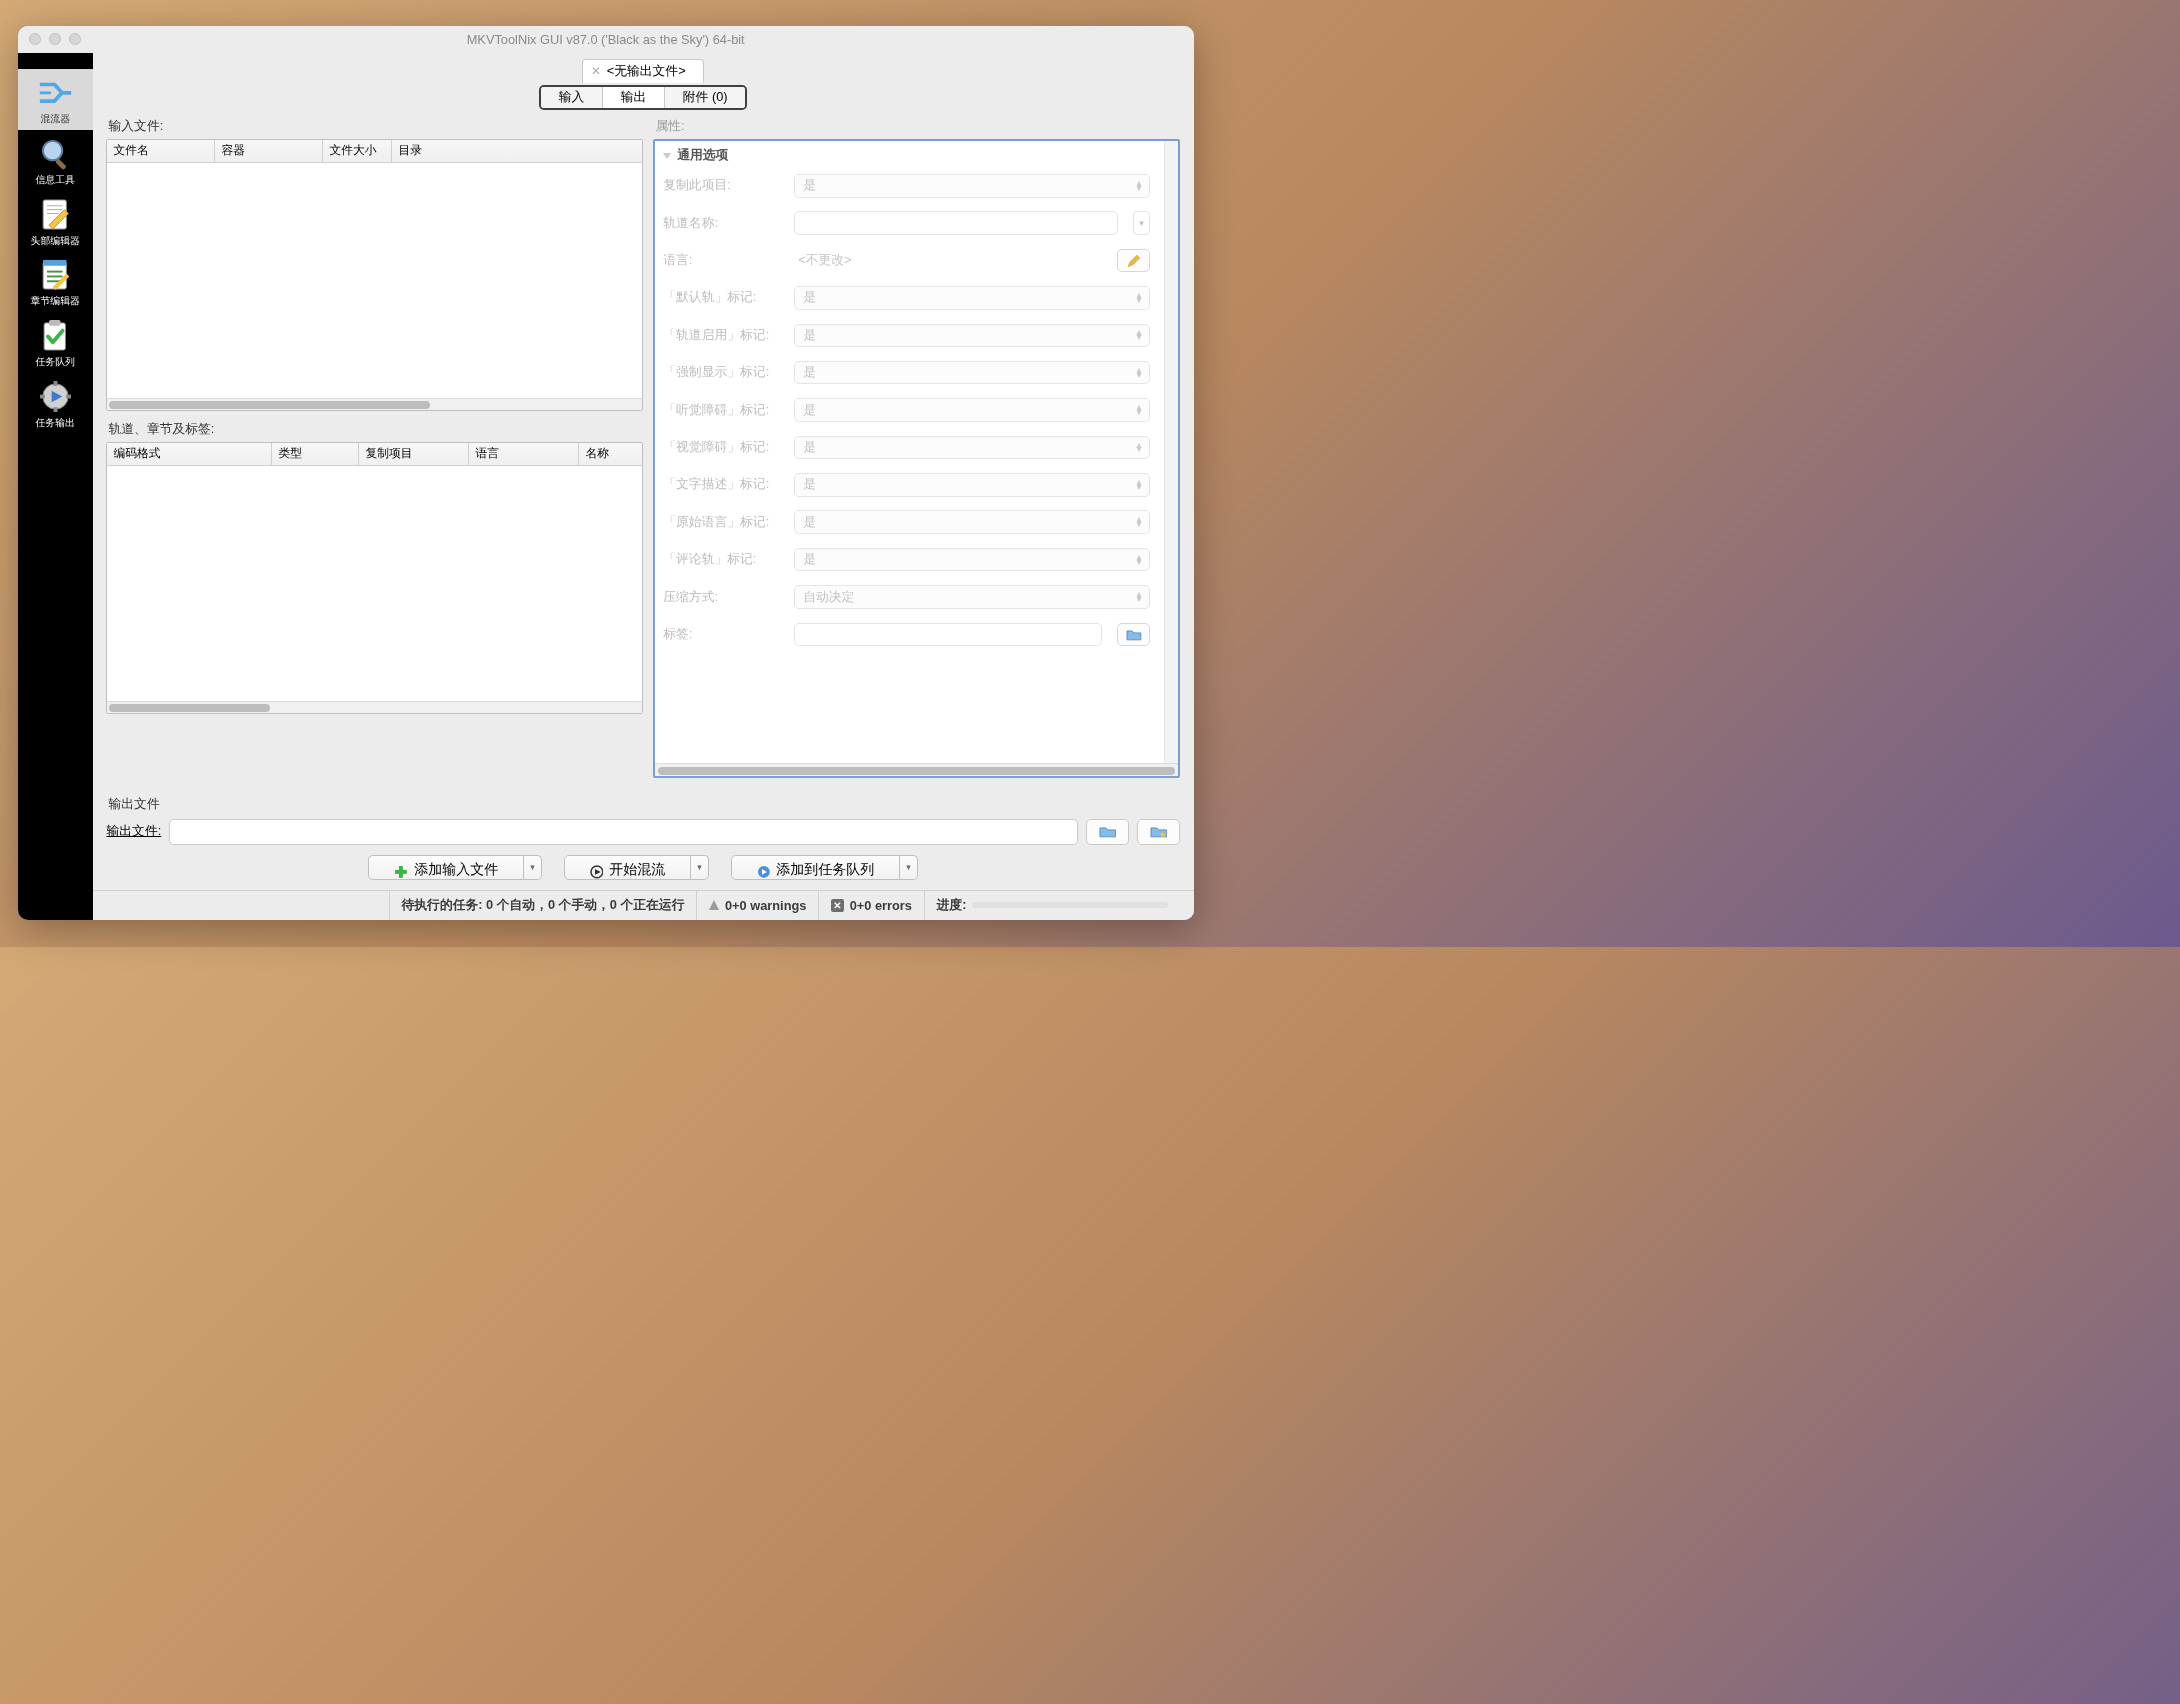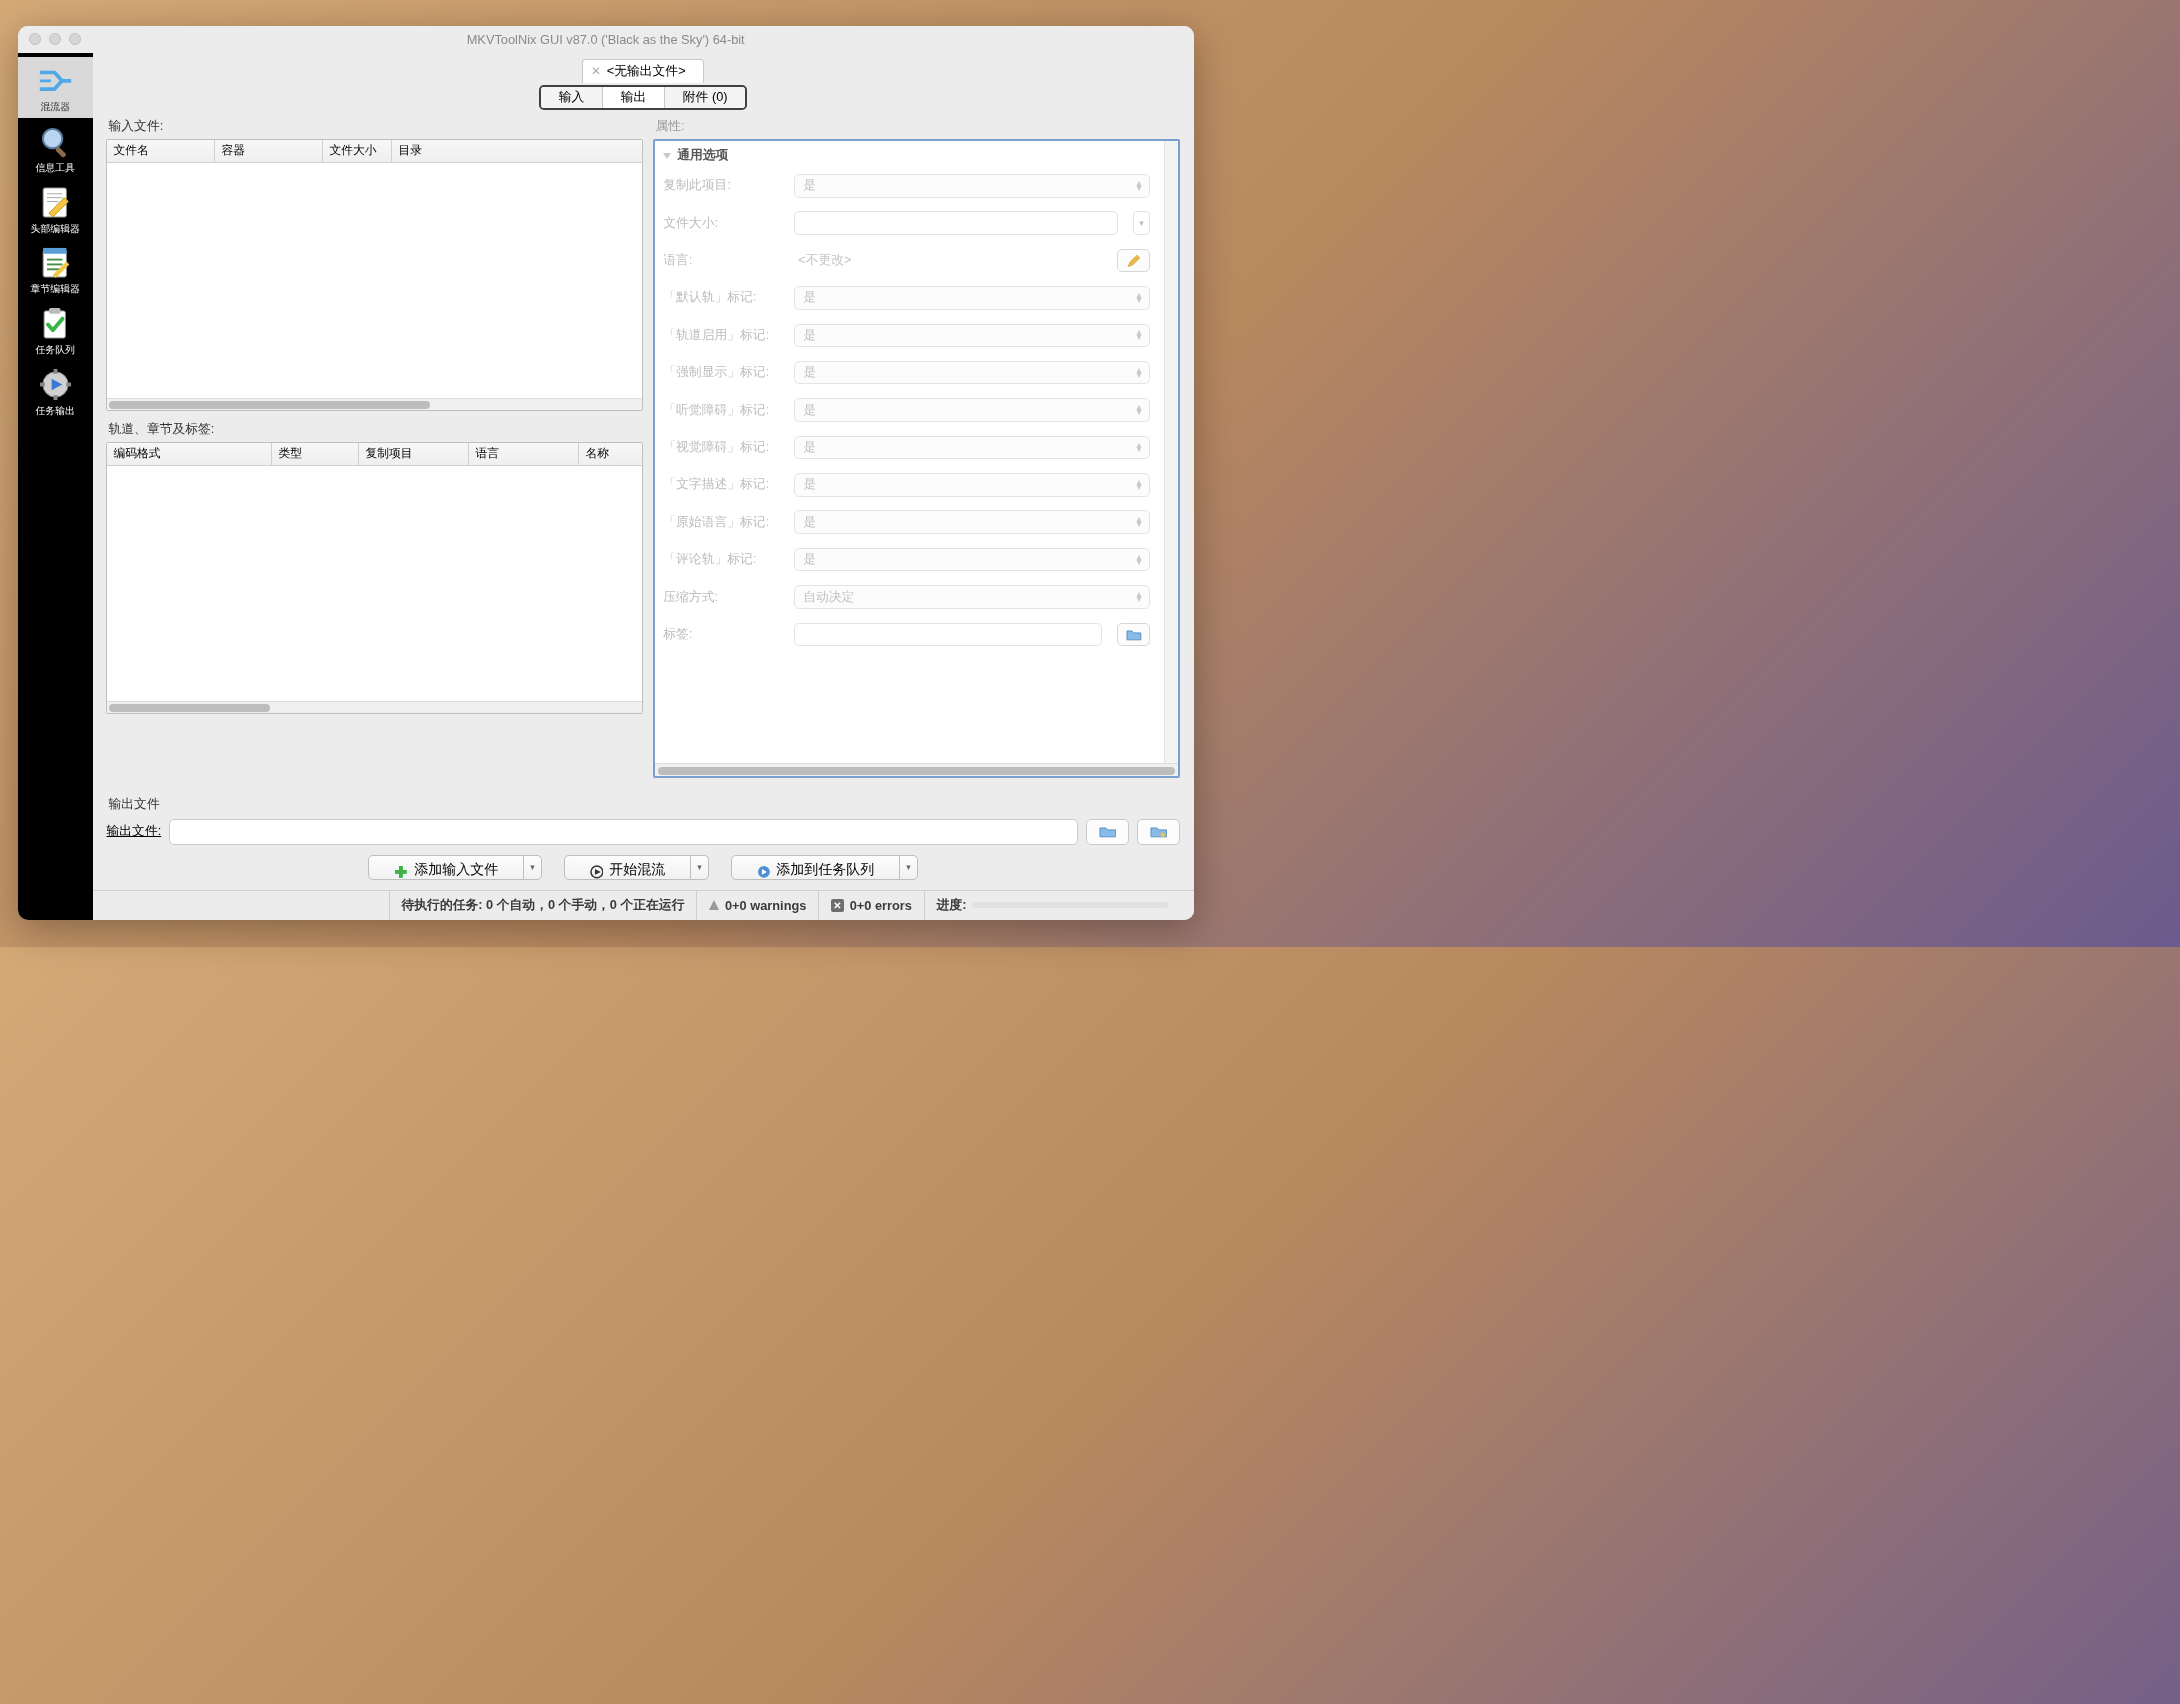--- a/index.html
+++ b/index.html
@@ -3,21 +3,21 @@
 <meta charset="utf-8">
 <style>
 * { box-sizing: border-box; margin: 0; padding: 0; font-family: -apple-system, "Helvetica Neue", Arial, sans-serif; }
 body { background: linear-gradient(135deg, #d4a976 0%, #b8885f 50%, #6b5a8d 100%); width: 1212px; height: 947px; overflow: hidden; }
 .window { position: absolute; left: 17.7px; top: 25.6px; width: 1176px; height: 894px; background: #ececec; border-radius: 9.9px; box-shadow: 0 9.9px 39px rgba(0,0,0,.3); overflow: hidden; display: flex; flex-direction: column; }
 .titlebar { height: 27.6px; display: flex; align-items: center; position: relative; background: #ececec; }
 .traffic { display: flex; gap: 7.9px; margin-left: 11.8px; }
 .tdot { width: 11.8px; height: 11.8px; border-radius: 50%; background: #d6d6d6; border: 1px solid #c0c0c0; }
 .title { position: absolute; left: 0; right: 0; text-align: center; font-size: 12.8px; font-weight: 400; color: #8a8a8a; }
 .body { flex: 1; display: flex; min-height: 0; }
-.sidebar { width: 75px; background: #000; display: flex; flex-direction: column; align-items: flex-start; padding-top: 4px; }
+.sidebar { width: 75px; background: #000; display: flex; flex-direction: column; align-items: flex-start; padding-top: 16px; }
 .sbitem { width: 100%; display: flex; flex-direction: column; align-items: center; padding: 5.9px 0 3.9px; cursor: pointer; }
 .sbitem.active { background: #d9d9d9; }
 .sbitem .lbl { font-size: 9.9px; color: #fff; margin-top: 2px; }
 .sbitem.active .lbl { color: #333; }
 .sbicon { width: 35px; height: 35px; display: flex; align-items: center; justify-content: center; }
 .main { flex: 1; display: flex; flex-direction: column; min-width: 0; }
 .doctab-row { height: 29.6px; display: flex; justify-content: center; align-items: flex-end; background: #ececec; }
 .doctab { background: #fff; border: 1px solid #c9c9c9; border-bottom: none; border-radius: 3.9px 3.9px 0 0; padding: 3px 17.7px 3px 7.9px; font-size: 12.8px; display: flex; align-items: center; gap: 5.9px; }
 .doctab .x { color: #aaa; font-size: 11.8px; cursor: pointer; }
 .subtab-row { height: 29.6px; display: flex; justify-content: center; align-items: center; background: #ececec; }
@@ -215,21 +215,21 @@
                 </div>
 
                 <div class="form-row">
                   <div class="form-lbl">复制此项目:</div>
                   <div class="combo">
                       <span>是</span>
                       <span class="chev">▴<br>▾</span>
                     </div>
                 </div>
                 <div class="form-row">
-                  <div class="form-lbl">文件大小:</div>
+                  <div class="form-lbl">轨道名称:</div>
                   <div class="txtinput"></div>
                   <div style="width:17.7px;height:23.6px;border:1px solid #e4e4e4;border-radius:3.9px;display:flex;align-items:center;justify-content:center;color:#bbb;font-size:8.9px">▾</div>
                 </div>
                 <div class="form-row">
                   <div class="form-lbl">语言:</div>
                   <div class="lang-val">&lt;不更改&gt;</div>
                   <div class="iconbtn">
                     <svg width="15.8" height="15.8" viewBox="0 0 16 16">
                         <path d="M2 14 L4 9 L11 2 L14 5 L7 12 Z" fill="#e8b84a" stroke="#c49a20" stroke-width="0.5"></path>
                       </svg>

